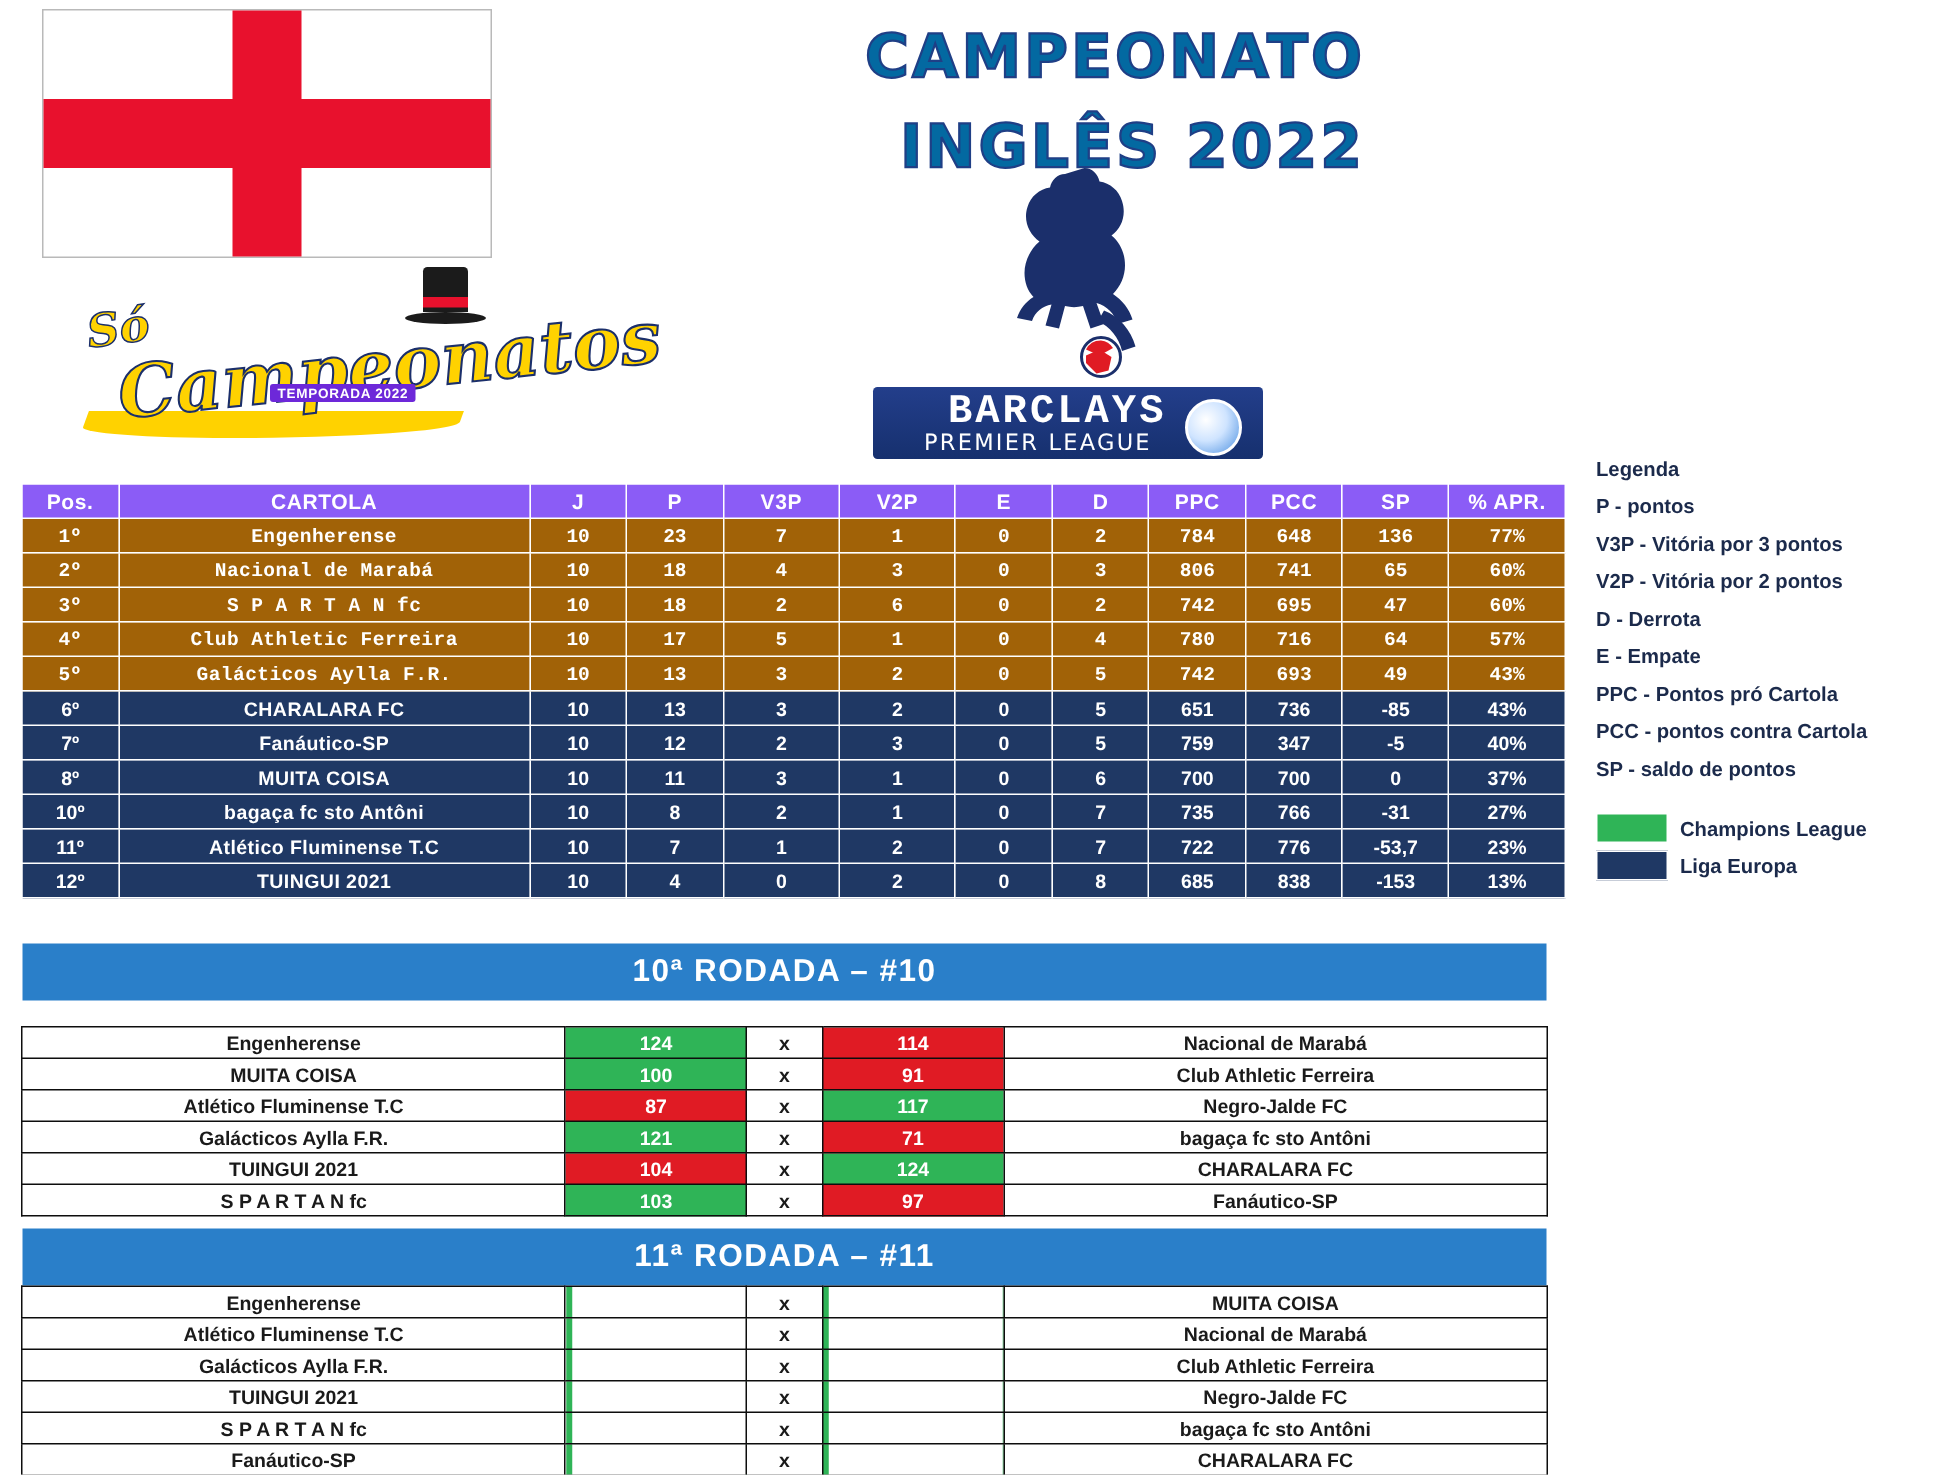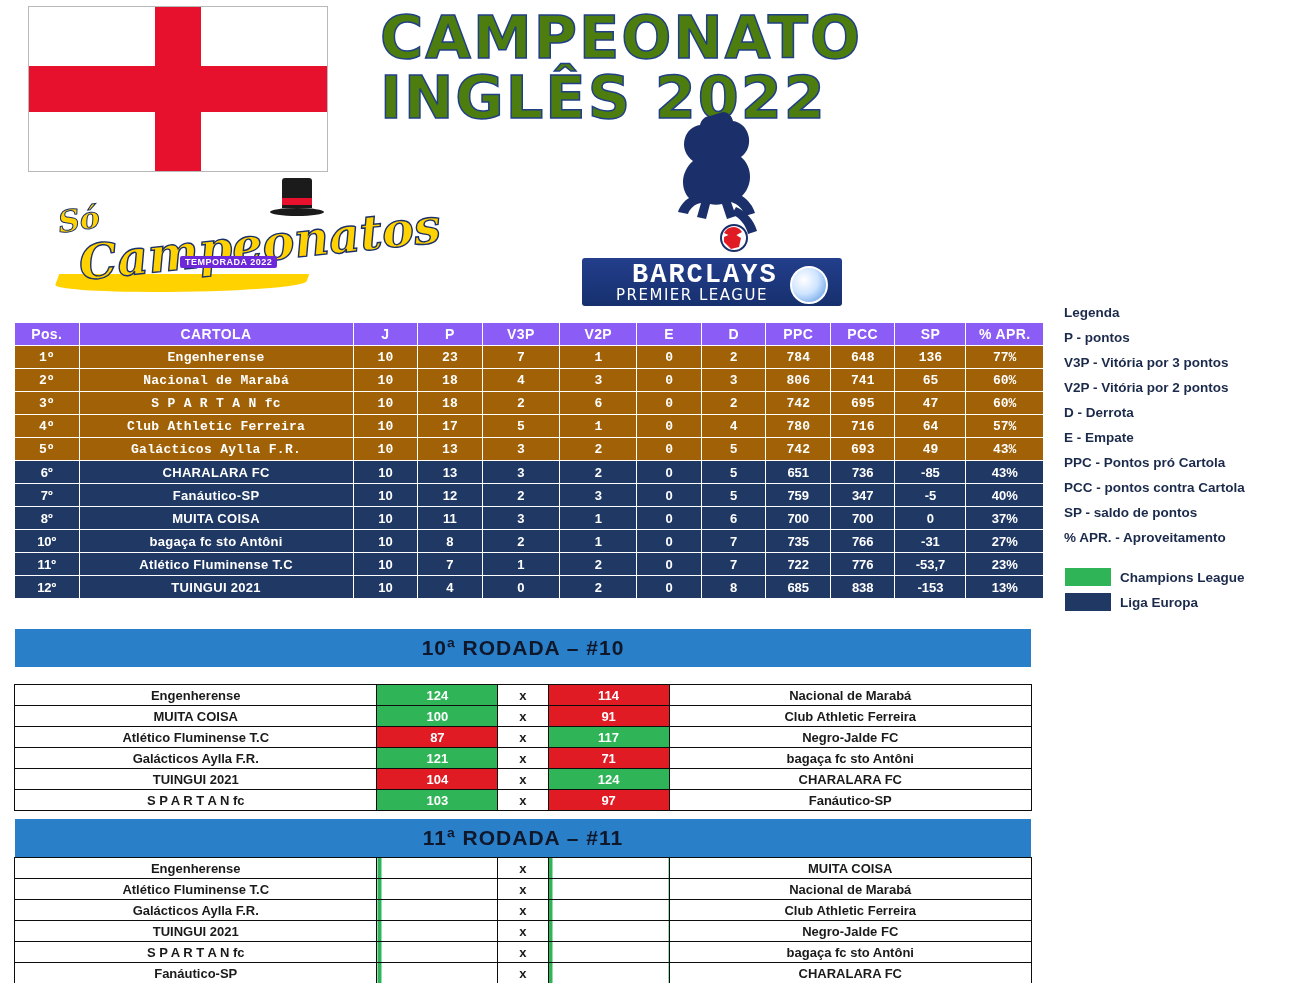--- a/index.html
+++ b/index.html
@@ -133,26 +133,26 @@
     border-radius: 2px;
     letter-spacing: 0.5px;
   }
 
   
   .title {
     position: absolute;
     left: 380px;
     top: 8px;
     width: 530px;
-    text-align: left;
+    text-align: right;
     font-family: "DejaVu Sans", sans-serif;
     font-weight: bold;
-    font-size: 59px;
+    font-size: 40px;
     line-height: 60px;
-    color: #4d7c0f;
+    color: #0369a1;
     letter-spacing: 2px;
     -webkit-text-stroke: 1.5px #1f3f86;
     text-shadow: 2px 2px 0 rgba(255,255,255,0.6);
   }
 
   
   .pl-badge {
     position: absolute;
     left: 572px;
     top: 110px;
@@ -266,21 +266,21 @@
   .standings td.name { letter-spacing: 0.3px; }
 
   
   .round-header {
     position: absolute;
     left: 14px;
     width: 1018px;
     height: 40px;
     background: #2a7fc9;
     border: 1px solid #ffffff;
-    color: #0f172a;
+    color: #ffffff;
     font-size: 21px;
     font-weight: bold;
     display: flex;
     align-items: center;
     justify-content: center;
     letter-spacing: 1px;
     box-sizing: border-box;
     font-family: "Liberation Sans", sans-serif;
   }
   #round10-header { top: 628px; }
@@ -357,21 +357,20 @@
 <div class="legend">
   <div class="legend-title">Legenda</div>
   <div>P - pontos</div>
   <div>V3P - Vitória por 3 pontos</div>
   <div>V2P - Vitória por 2 pontos</div>
   <div>D - Derrota</div>
   <div>E - Empate</div>
   <div>PPC - Pontos pró Cartola</div>
   <div>PCC - pontos contra Cartola</div>
   <div>SP - saldo de pontos</div>
-  <div>% APR. - Aproveitamento</div>
 
   <div class="swatch-row" style="margin-top:16px;">
     <span class="swatch" style="background:#2fb457;"></span>
     <span>Champions League</span>
   </div>
   <div class="swatch-row">
     <span class="swatch" style="background:#1f3864;"></span>
     <span>Liga Europa</span>
   </div>
 </div>

